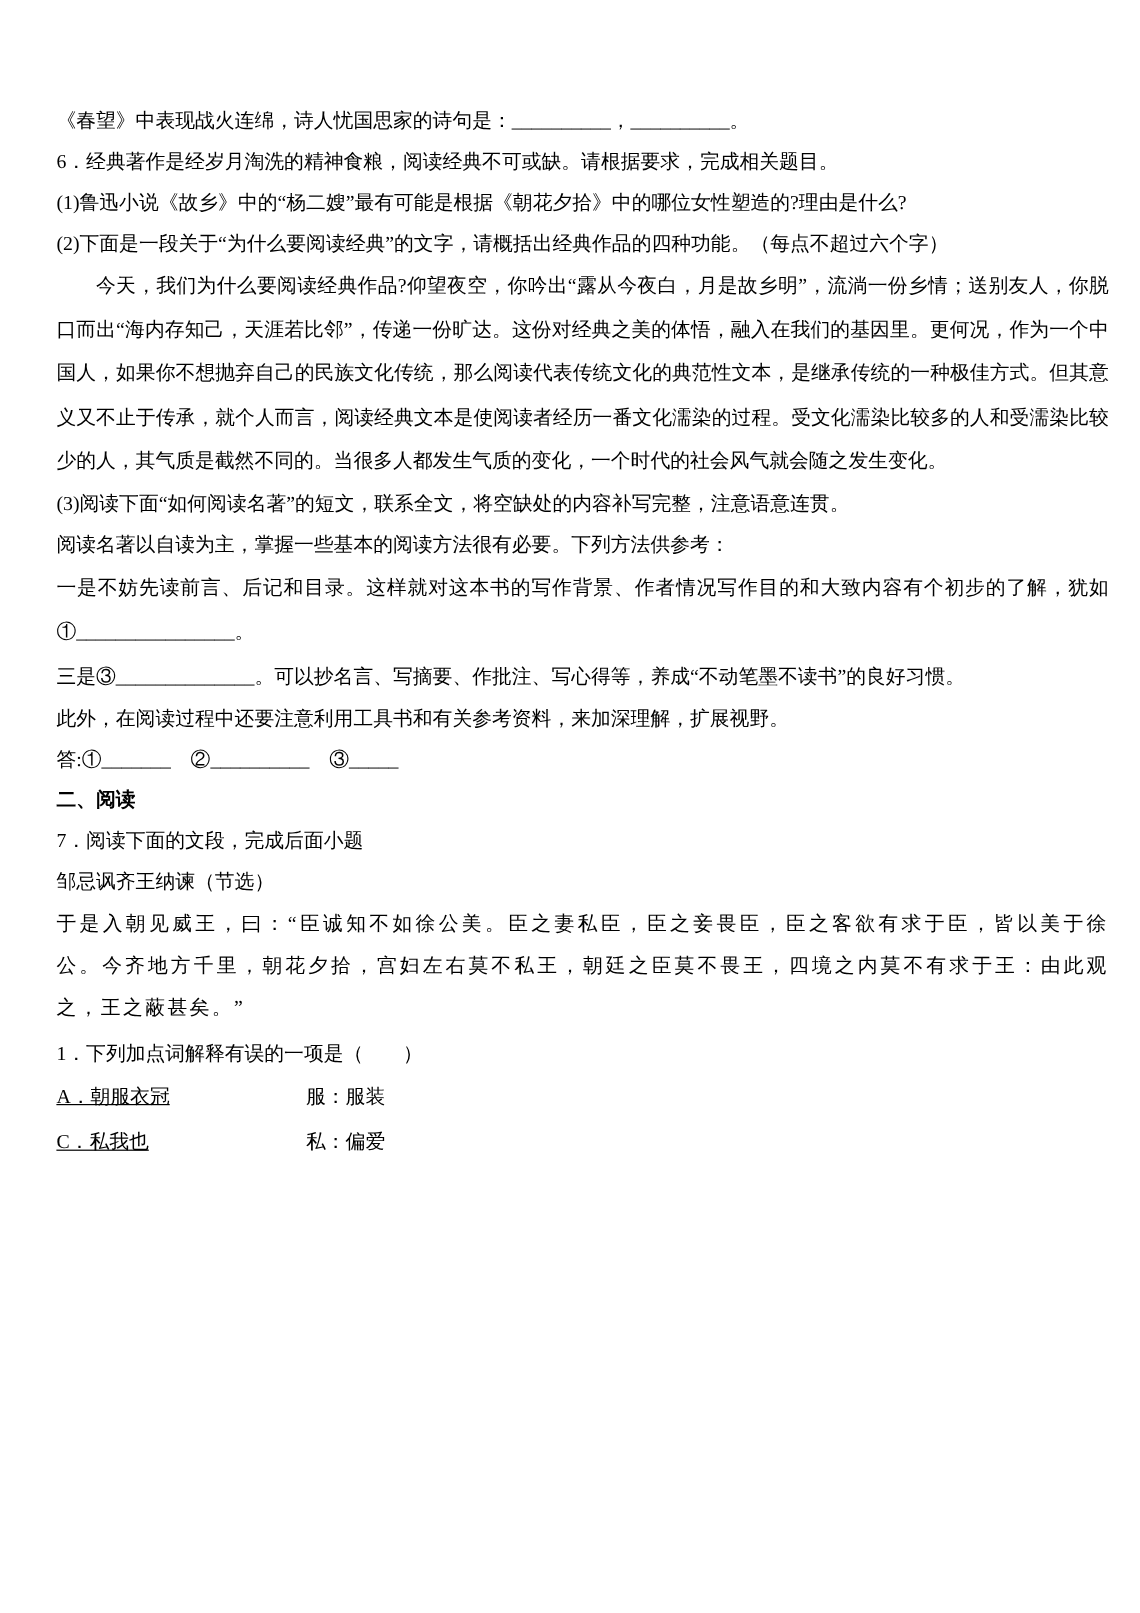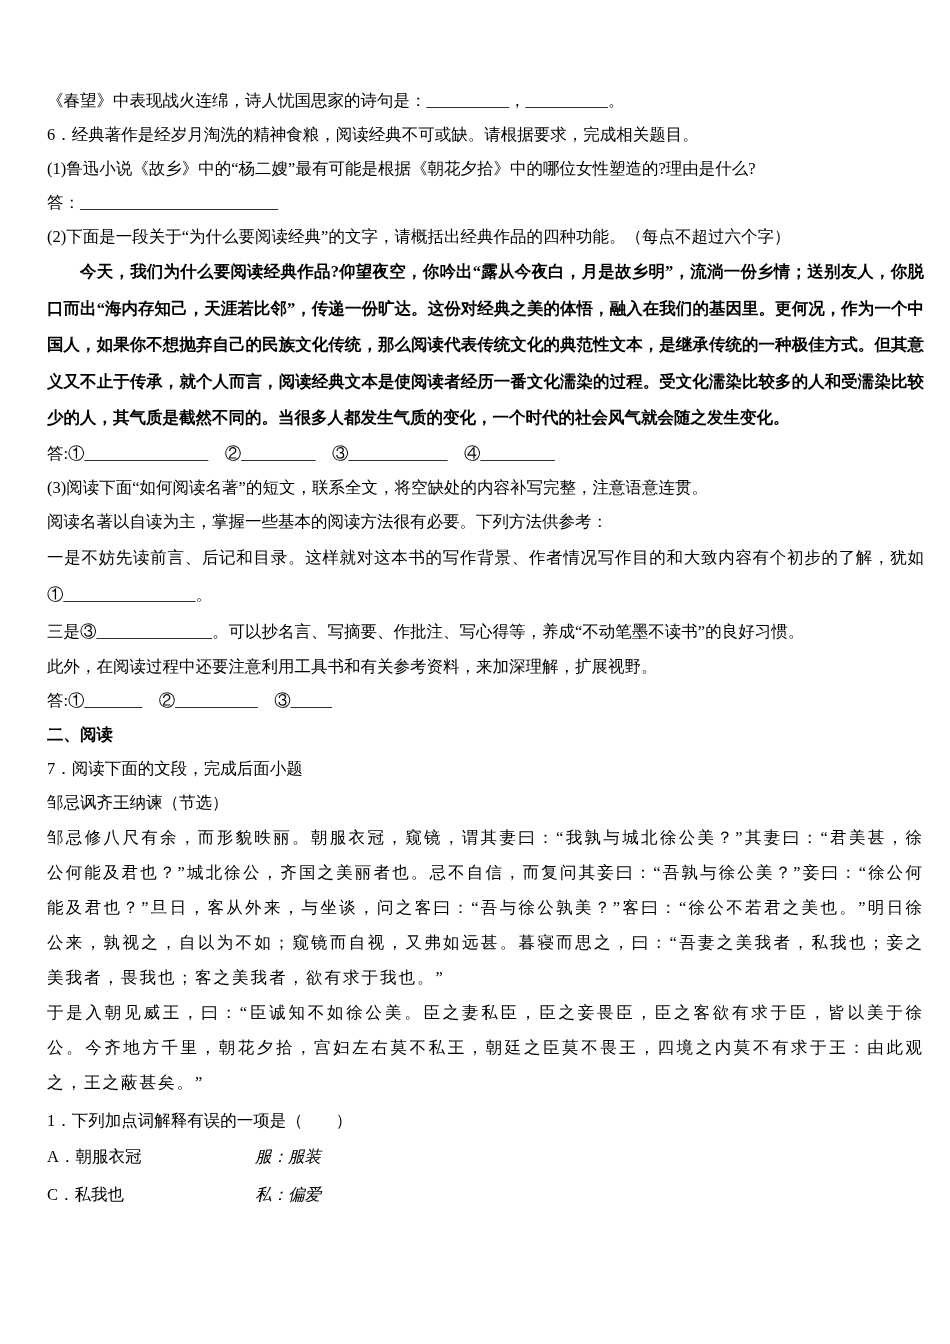--- a/index.html
+++ b/index.html
@@ -22,84 +22,80 @@
     line-height: 34px;
     text-align: justify;
     text-align-last: left;
   }
   .gap-sm { margin-top: 4px; }
   .para {
     line-height: 36.5px;
     text-indent: 2em;
     text-align: justify;
     text-align-last: left;
-    font-weight: bold;
   }
   .method {
     line-height: 37px;
   }
   .bold { font-weight: bold; }
   .classical {
     line-height: 35px;
     letter-spacing: 2px;
     text-align: justify;
     text-align-last: left;
   }
   .option-row {
     display: flex;
     line-height: 38px;
   }
   .option-term {
     width: 208px;
     flex: 0 0 208px;
+    text-decoration: underline;
   }
   .option-explanation {
     flex: 1;
-    font-style: italic;
   }
 </style>
 </head>
 <body>
 
 <div class="page">
 
   <div class="block">《春望》中表现战火连绵，诗人忧国思家的诗句是：__________，__________。</div>
 
   <div class="block">6．经典著作是经岁月淘洗的精神食粮，阅读经典不可或缺。请根据要求，完成相关题目。</div>
 
   <div class="block">(1)鲁迅小说《故乡》中的“杨二嫂”最有可能是根据《朝花夕拾》中的哪位女性塑造的?理由是什么?</div>
 
-  <div class="block">答：________________________</div>
 
   <div class="block">(2)下面是一段关于“为什么要阅读经典”的文字，请概括出经典作品的四种功能。（每点不超过六个字）</div>
 
   <div class="para">今天，我们为什么要阅读经典作品?仰望夜空，你吟出“露从今夜白，月是故乡明”，流淌一份乡情；送别友人，你脱口而出“海内存知己，天涯若比邻”，传递一份旷达。这份对经典之美的体悟，融入在我们的基因里。更何况，作为一个中国人，如果你不想抛弃自己的民族文化传统，那么阅读代表传统文化的典范性文本，是继承传统的一种极佳方式。但其意义又不止于传承，就个人而言，阅读经典文本是使阅读者经历一番文化濡染的过程。受文化濡染比较多的人和受濡染比较少的人，其气质是截然不同的。当很多人都发生气质的变化，一个时代的社会风气就会随之发生变化。</div>
 
-  <div class="block">答:①_______________　②_________　③____________　④_________</div>
 
   <div class="block">(3)阅读下面“如何阅读名著”的短文，联系全文，将空缺处的内容补写完整，注意语意连贯。</div>
 
   <div class="block">阅读名著以自读为主，掌握一些基本的阅读方法很有必要。下列方法供参考：</div>
 
   <div class="block method">一是不妨先读前言、后记和目录。这样就对这本书的写作背景、作者情况写作目的和大致内容有个初步的了解，犹如①________________。</div>
 
 
   <div class="block method">三是③______________。可以抄名言、写摘要、作批注、写心得等，养成“不动笔墨不读书”的良好习惯。</div>
 
   <div class="block">此外，在阅读过程中还要注意利用工具书和有关参考资料，来加深理解，扩展视野。</div>
 
   <div class="block">答:①_______　②__________　③_____</div>
 
   <div class="block bold">二、阅读</div>
 
   <div class="block">7．阅读下面的文段，完成后面小题</div>
 
   <div class="block">邹忌讽齐王纳谏（节选）</div>
 
-  <div class="classical">邹忌修八尺有余，而形貌昳丽。朝服衣冠，窥镜，谓其妻曰：“我孰与城北徐公美？”其妻曰：“君美甚，徐公何能及君也？”城北徐公，齐国之美丽者也。忌不自信，而复问其妾曰：“吾孰与徐公美？”妾曰：“徐公何能及君也？”旦日，客从外来，与坐谈，问之客曰：“吾与徐公孰美？”客曰：“徐公不若君之美也。”明日徐公来，孰视之，自以为不如；窥镜而自视，又弗如远甚。暮寝而思之，曰：“吾妻之美我者，私我也；妾之美我者，畏我也；客之美我者，欲有求于我也。”</div>
 
   <div class="classical">于是入朝见威王，曰：“臣诚知不如徐公美。臣之妻私臣，臣之妾畏臣，臣之客欲有求于臣，皆以美于徐公。今齐地方千里，朝花夕拾，宫妇左右莫不私王，朝廷之臣莫不畏王，四境之内莫不有求于王：由此观之，王之蔽甚矣。”</div>
 
   <div class="block gap-sm">1．下列加点词解释有误的一项是（　　）</div>
 
   <div class="option-row">
     <span class="option-term">A．朝服衣冠</span>
     <span class="option-explanation">服：服装</span>
   </div>
 

